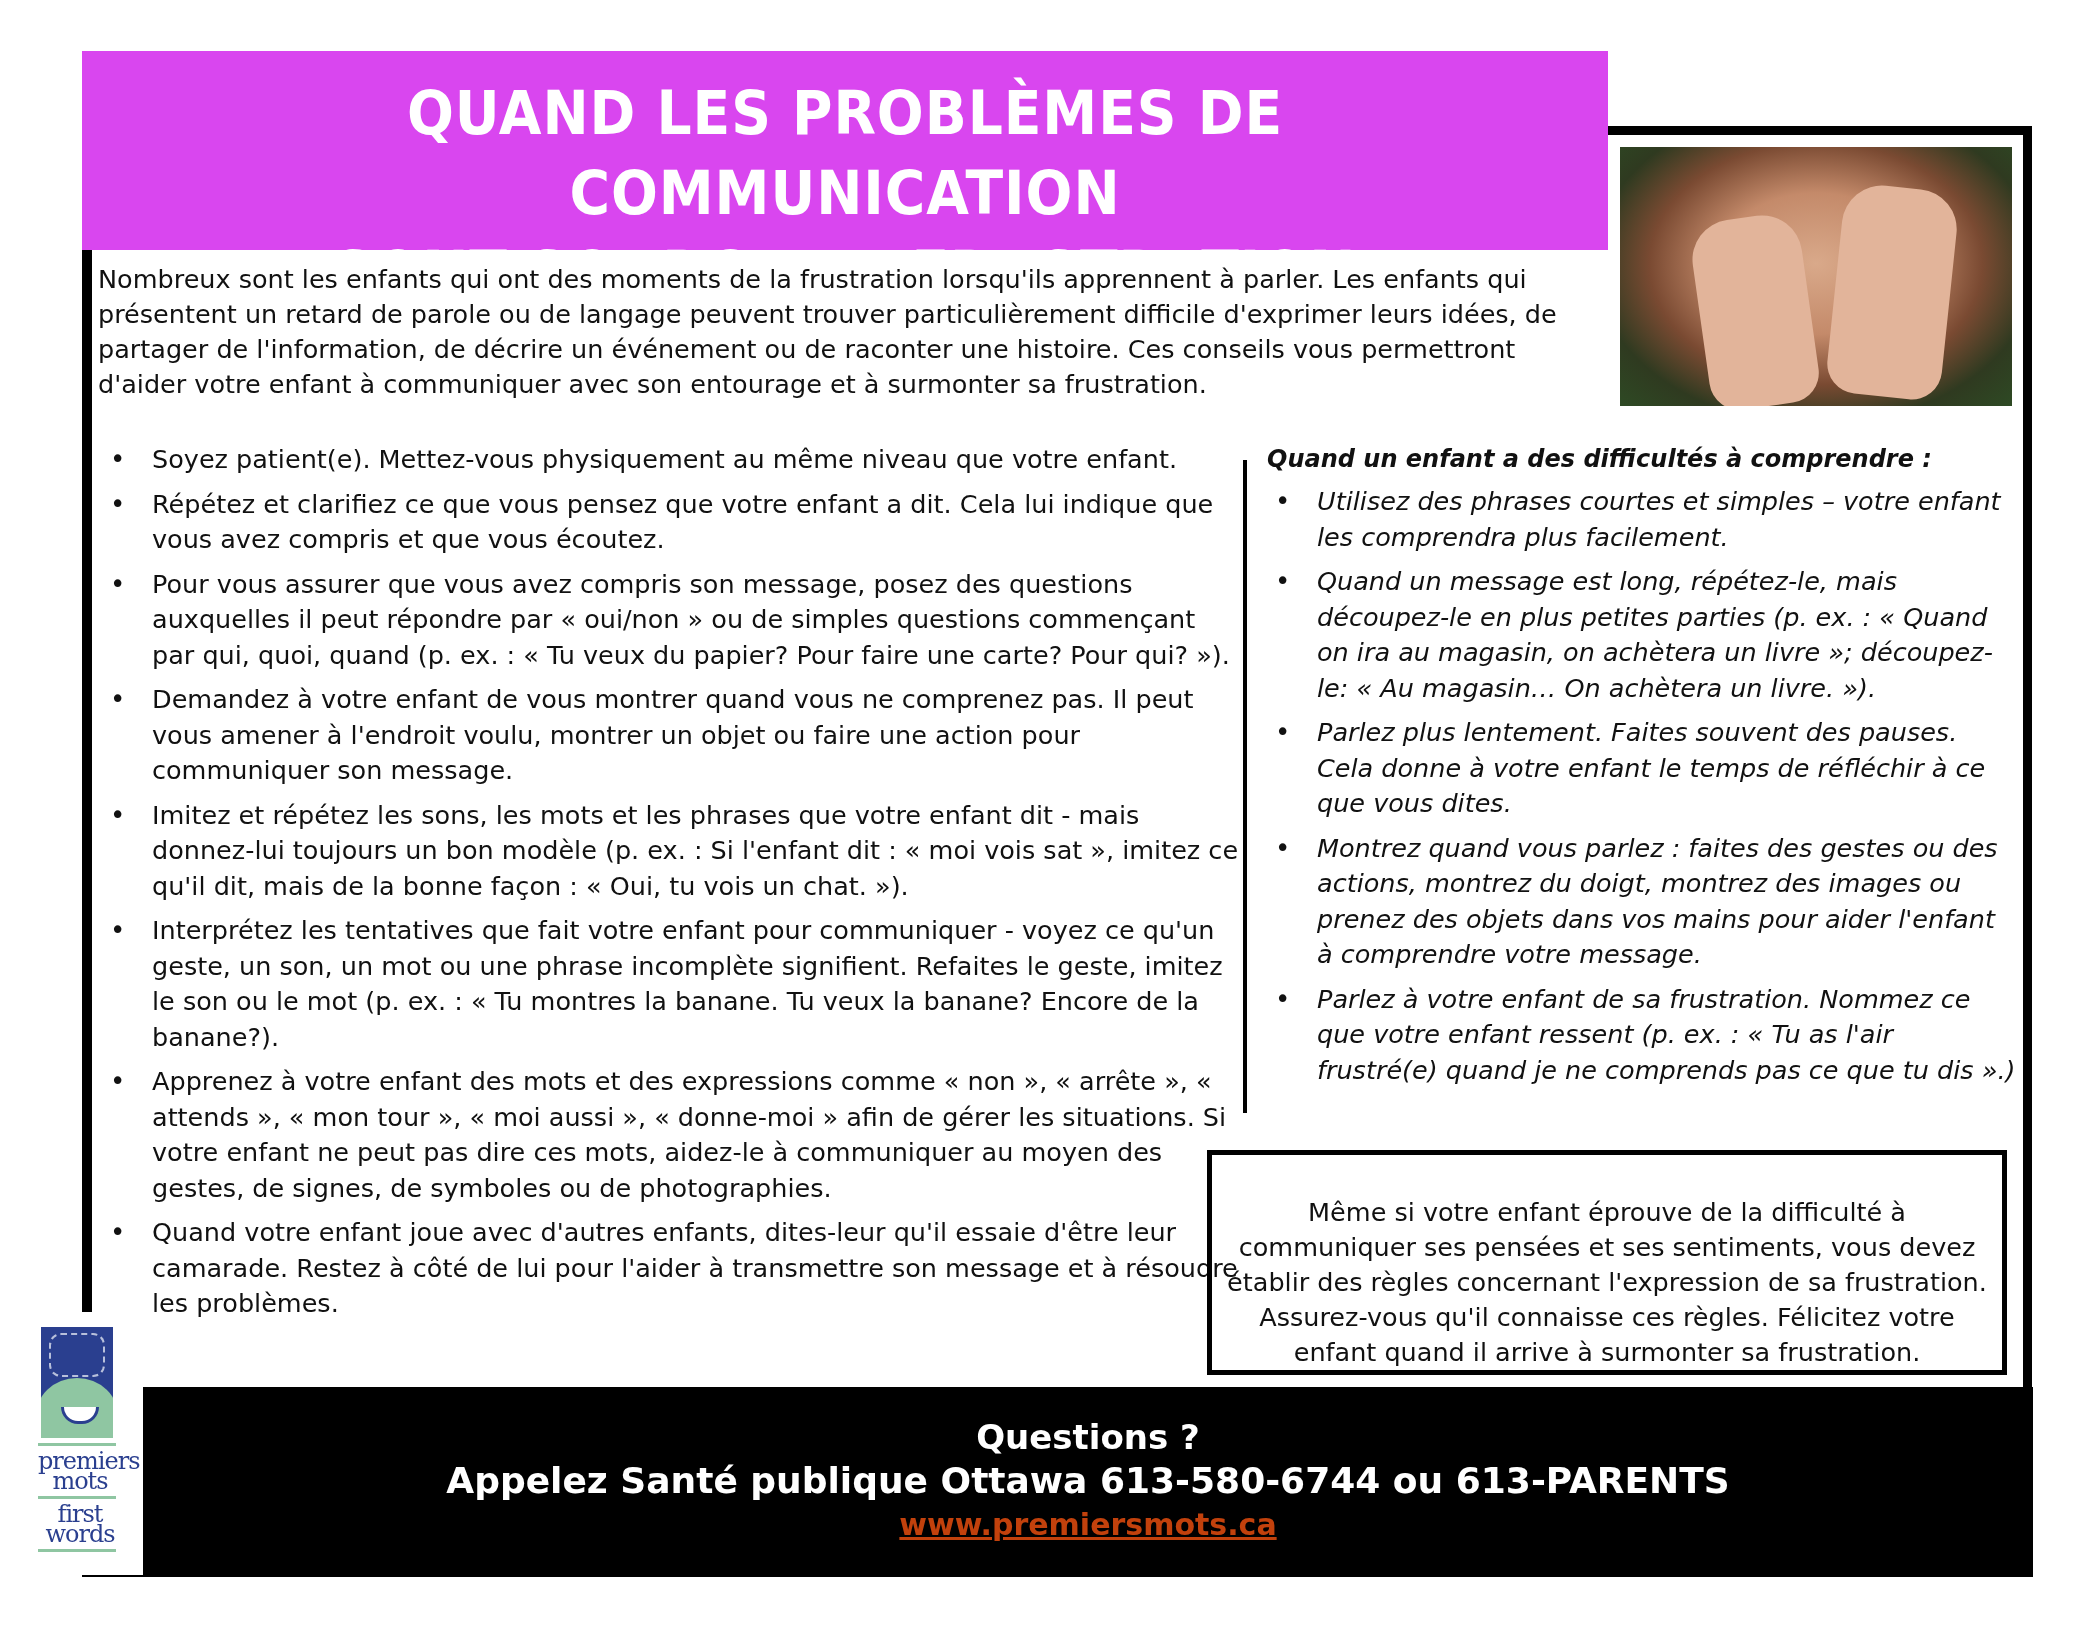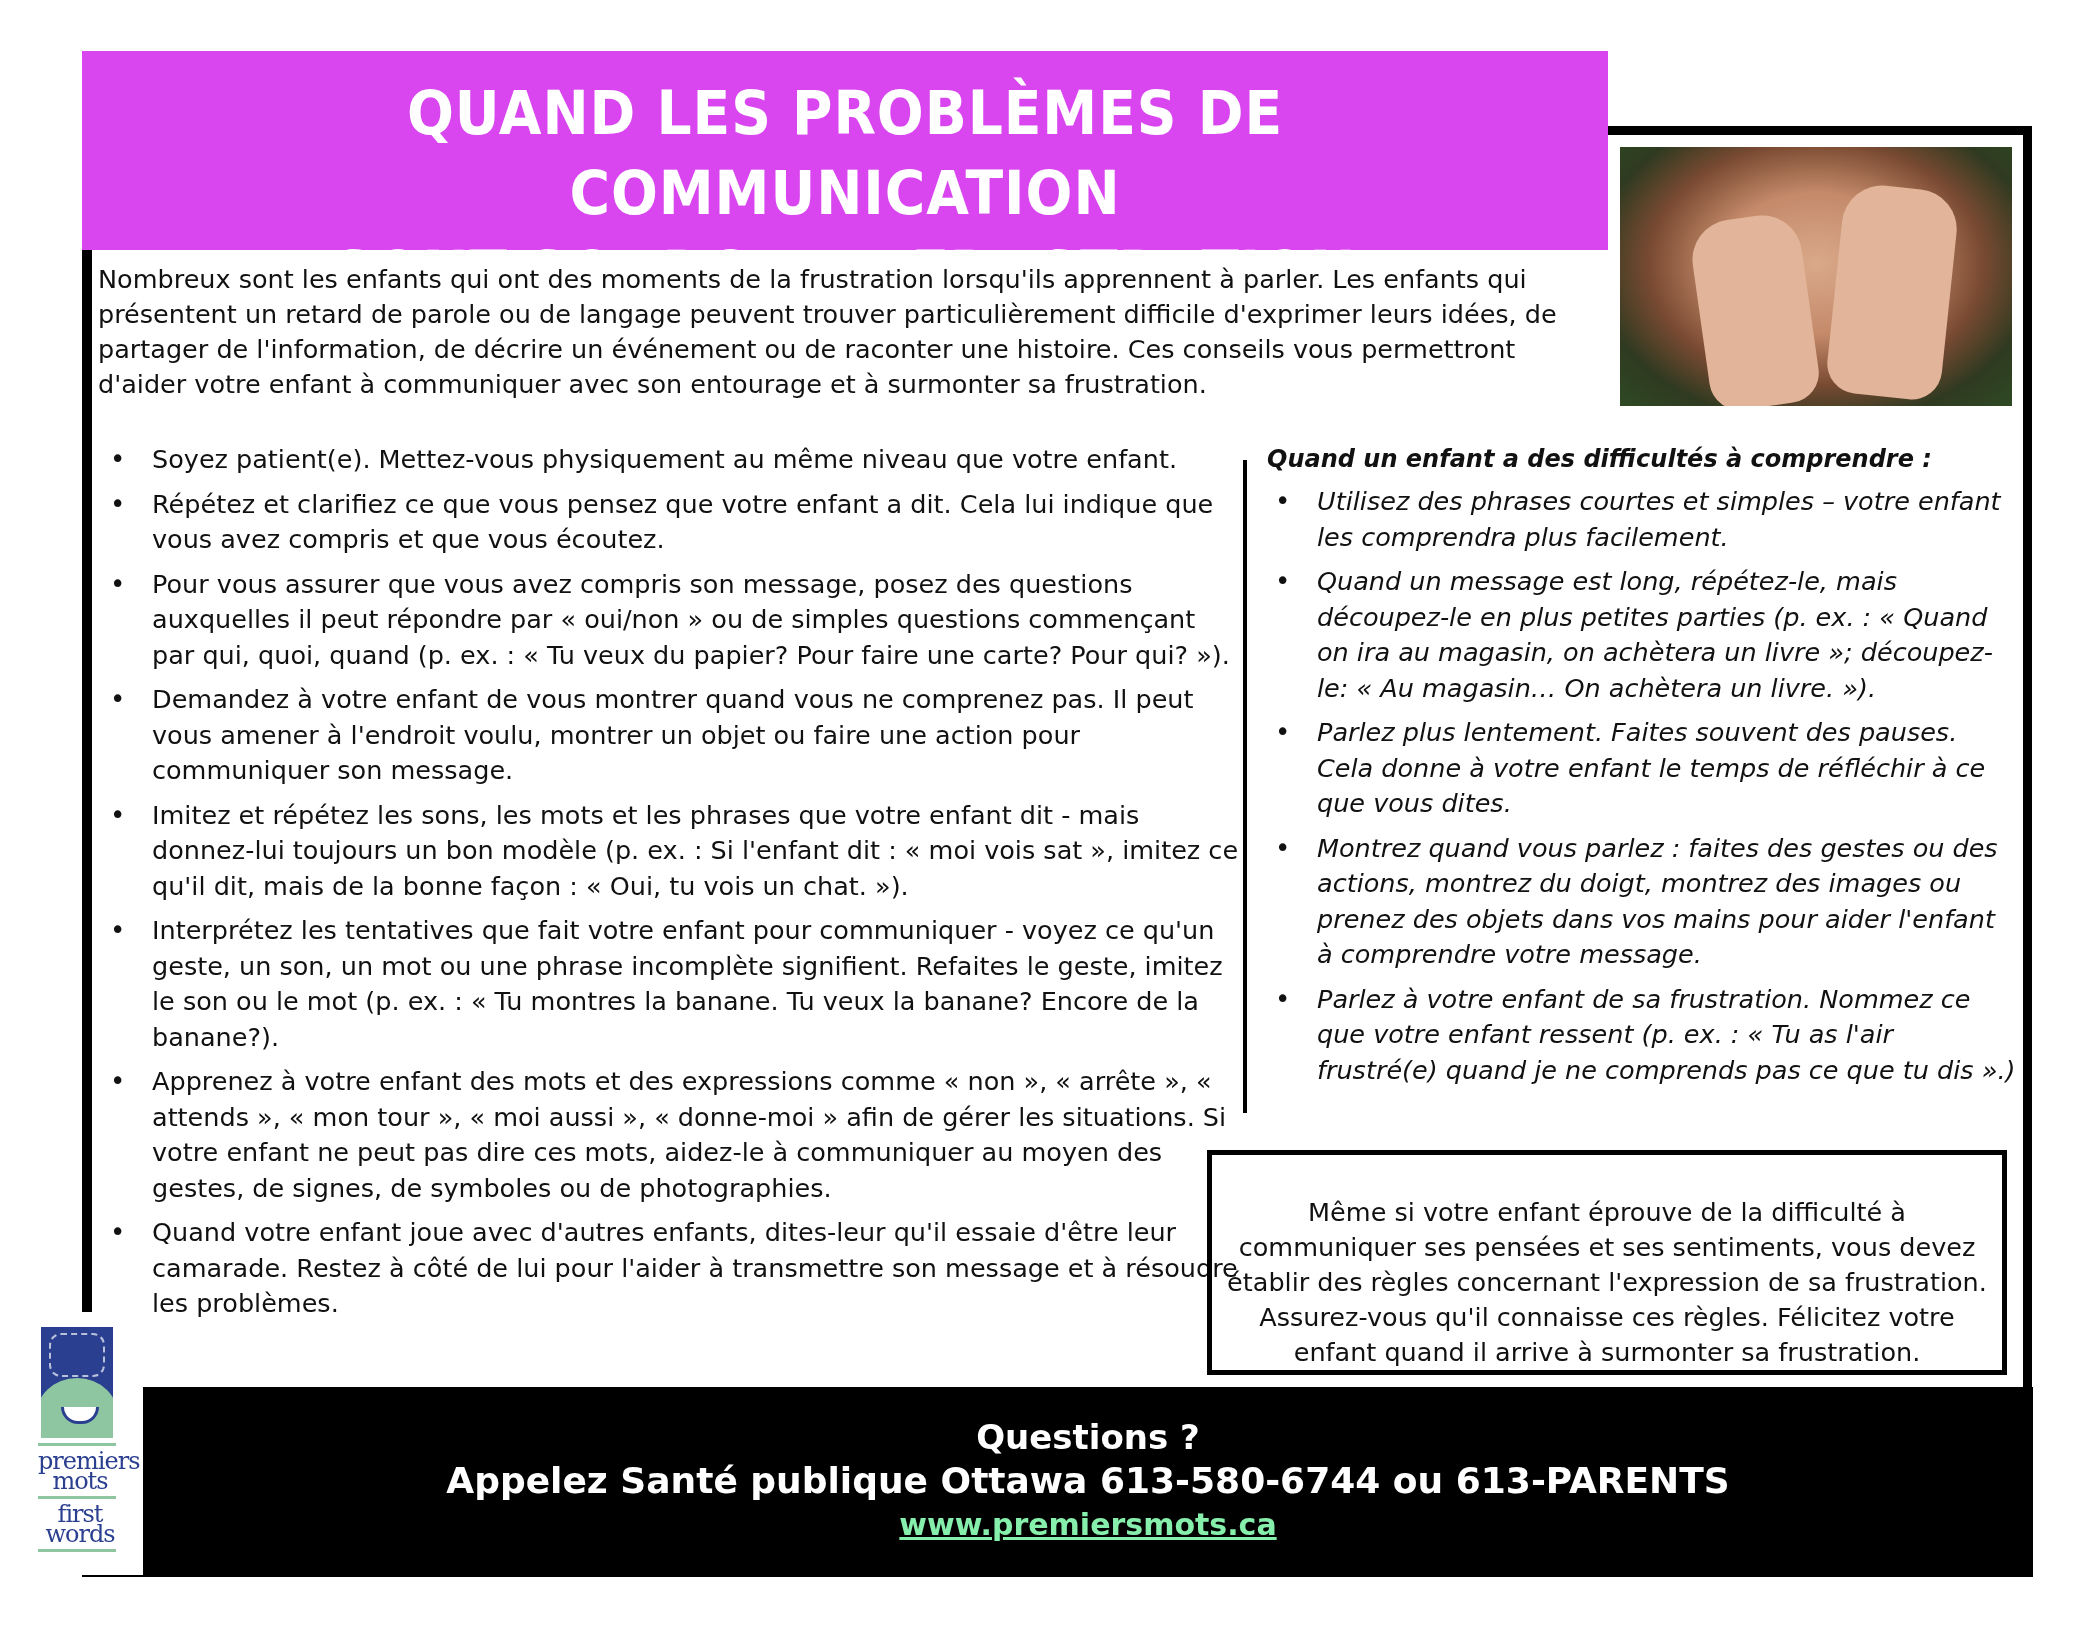--- a/index.html
+++ b/index.html
@@ -38,21 +38,21 @@
 
   
   #callout { left:1207px; top:1150px; width:800px; height:225px; border:5px solid #000; box-sizing:border-box;
     display:flex; align-items:flex-end; justify-content:center; text-align:center; }
   #callout p { margin:0; font-size:25.5px; line-height:35px; padding:0 10px; }
 
   
   #footer { left:143px; top:1387px; width:1890px; height:190px; background:#000; color:#fff; text-align:center;text-decoration:underline; }
   #footer .q { position:absolute; left:0; right:0; top:30px; font-size:34px; font-weight:bold; line-height:40px; }
   #footer .call { position:absolute; left:0; right:0; top:74px; font-size:36px; font-weight:bold; line-height:40px; }
-  #footer a { position:absolute; left:0; right:0; top:118px; font-size:30px; font-weight:bold; color:#86efac; text-decoration:underline; line-height:40px; }
+  #footer a { position:absolute; left:0; right:0; top:118px; font-size:30px; font-weight:bold; color:#c2410c; text-decoration:underline; line-height:40px; }
   #bottom-line { left:82px; top:1575px; width:62px; height:2px; background:#000; }
 
   
   #logo { left:38px; top:1327px; width:95px; }
   #logo .mark { width:72px; height:111px; margin-left:3px; background:#2a3f8f; position:relative; overflow:hidden; }
   #logo .mark .face { position:absolute; left:-6px; right:-6px; bottom:-20px; height:80px; border-radius:50% 50% 0 0; background:#8fc6a2; }
   #logo .mark .smile { position:absolute; left:20px; bottom:14px; width:32px; height:14px; border:3px solid #2a3f8f; border-top:none; border-radius:0 0 20px 20px; background:#fff; }
   #logo .mark .toys { position:absolute; left:8px; top:6px; right:8px; height:40px; border:2px dashed #e8ecf5; border-radius:12px; opacity:0.75; }
   #logo .rule { height:3px; background:#8fc6a2; margin:5px 0; width:78px; }
   #logo .word { font-family:"DejaVu Serif", "Liberation Serif", serif; color:#2a3f8f; text-align:center; width:84px; font-size:24px; line-height:20px; letter-spacing:-1px; }

